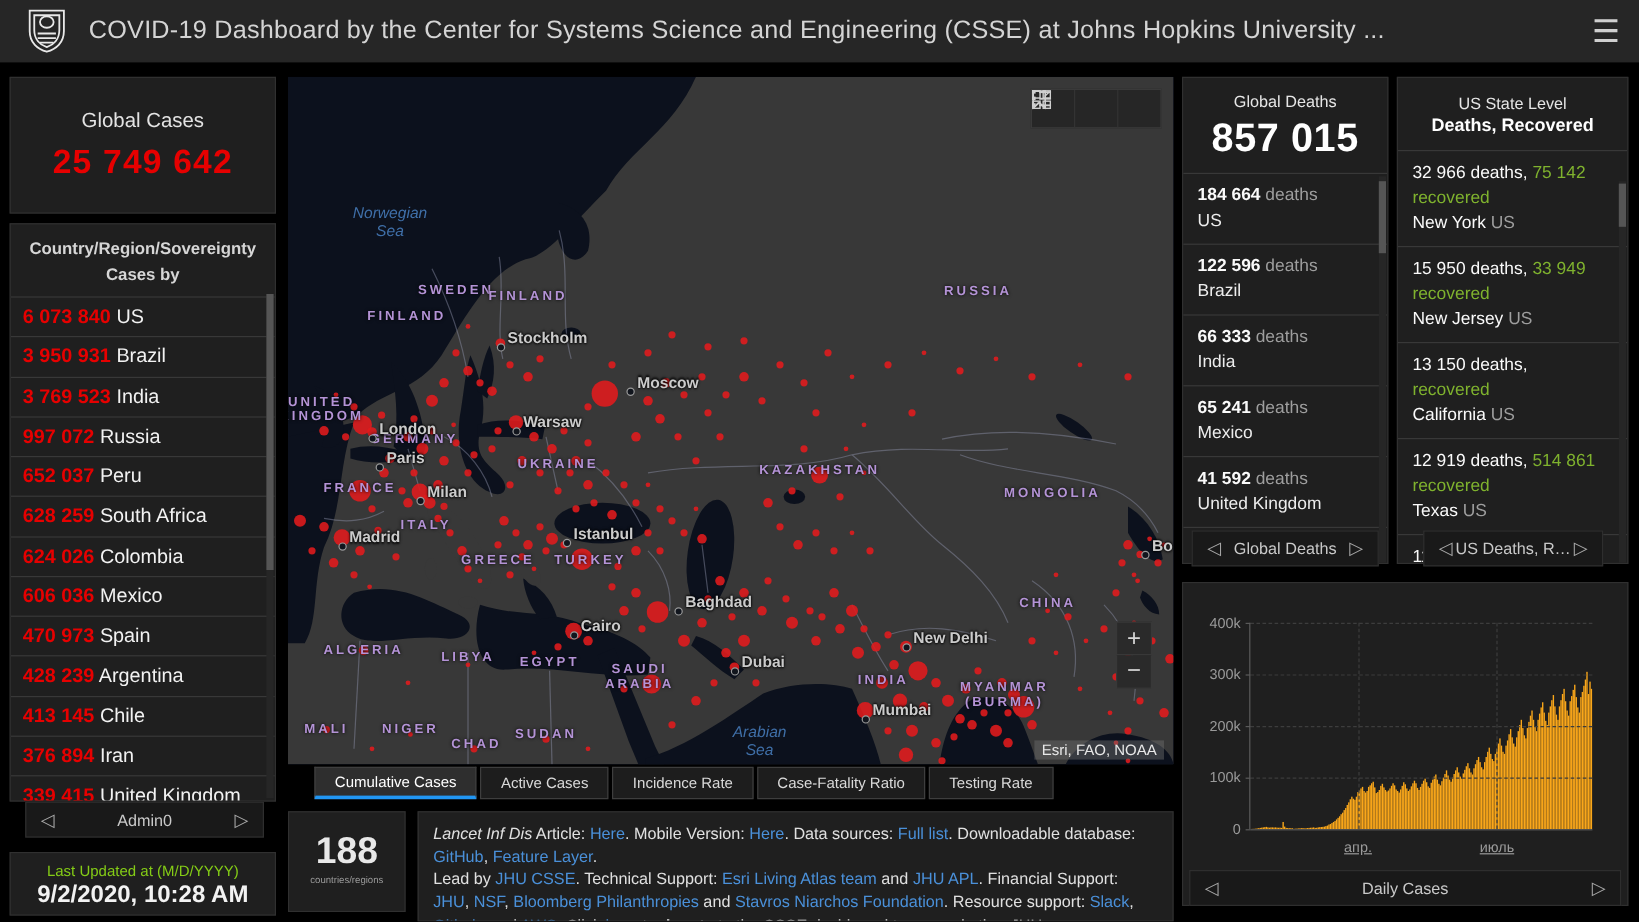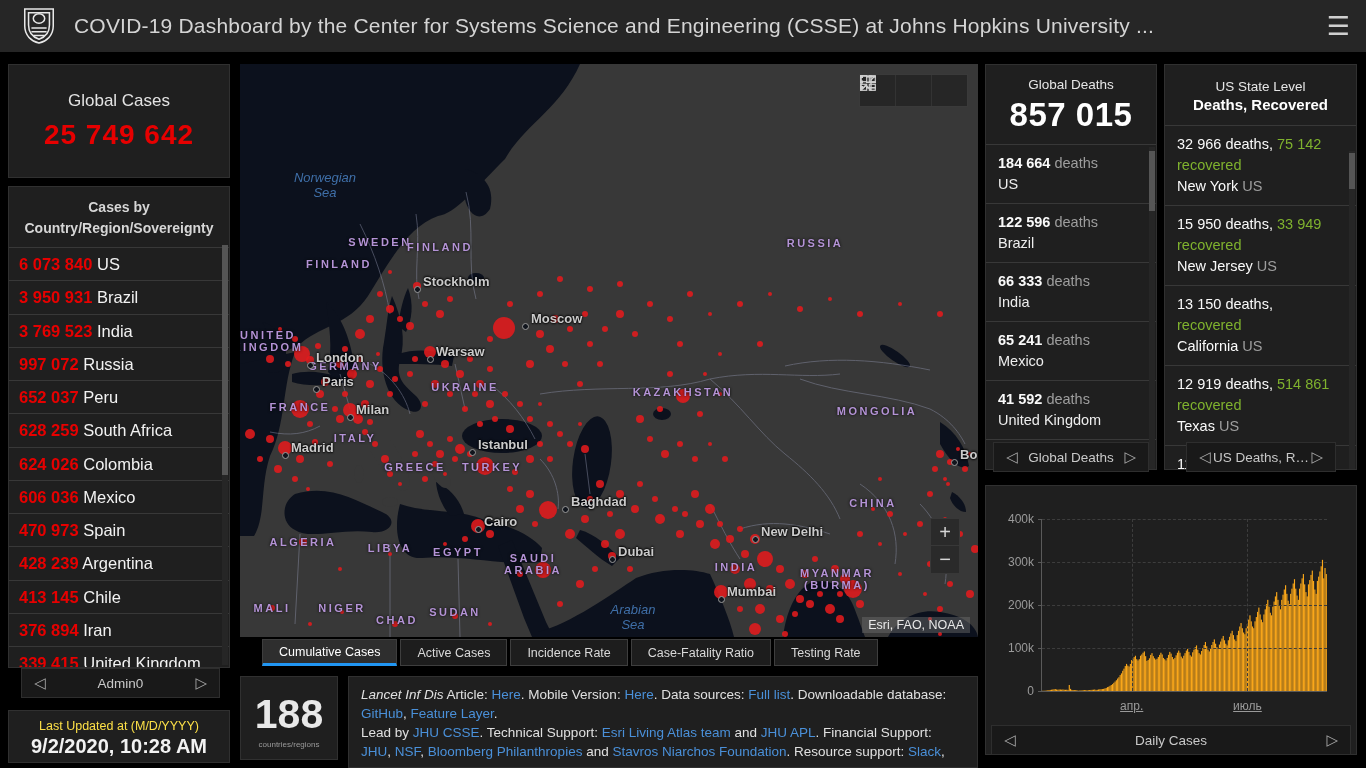--- a/index.html
+++ b/index.html
@@ -25,21 +25,21 @@
   .c-row span.nm{color:#f2f2f2;}
   .vscroll{position:absolute;top:0;right:1px;width:6px;background:#262626;}
   .vthumb{position:absolute;left:0;width:6px;background:#555;}
 
   .pager{position:absolute;background:#191919;border:1px solid #2e2e2e;display:flex;align-items:center;
          justify-content:space-between;color:#c9c9c9;font-size:13.5px;box-sizing:border-box;padding:0 12px;z-index:5;}
   .pager .arrow{color:#a8a8a8;font-size:15px;cursor:pointer;}
   #admin-pager{left:21px;top:668px;width:199px;height:30px;}
 
   #updated-panel{left:8px;top:710px;width:222px;height:53px;text-align:center;}
-  #updated-label{color:#fde047;font-size:12.5px;margin-top:8px;}
+  #updated-label{color:#84cc16;font-size:12.5px;margin-top:8px;}
   #updated-value{color:#f2f2f2;font-size:20px;font-weight:bold;margin-top:2px;}
 
   
   #map{left:240px;top:64px;width:738px;height:573px;padding:0;border:none;background:#0c111d;overflow:hidden;}
   #map svg{position:absolute;left:0;top:0;}
   .map-layer{position:absolute;left:0;top:0;width:100%;height:100%;}
   .country-label{position:absolute;transform:translate(-50%,-50%);color:#b493d6;font-size:11px;font-weight:bold;
                  letter-spacing:2.5px;white-space:pre-line;text-align:center;text-shadow:0 0 3px #000;}
   .city-label{position:absolute;color:#cbcbcb;font-size:13px;font-weight:bold;white-space:nowrap;
               text-shadow:0 1px 2px #000,0 -1px 2px #000;text-align:center;}
@@ -56,21 +56,21 @@
                font-size:12.5px;padding:1px 6px;z-index:6;}
 
   
   #tabs{position:absolute;left:242px;top:639px;display:flex;gap:3px;height:27px;z-index:4;padding-left:20px;}
   .tab{background:#1d1d1d;border:1px solid #3e3e3e;color:#d9d9d9;font-size:12.5px;display:flex;align-items:center;
        padding:0 16px;cursor:pointer;box-sizing:border-box;}
   .tab.active{background:#2e2e2e;color:#fff;border-bottom:3px solid #2196f3;}
 
   
   #count-panel{left:240px;top:676px;width:98px;height:84px;text-align:center;}
-  #count-value{color:#e8e8e8;font-size:41px;font-weight:bold;margin-top:14px;}
+  #count-value{color:#e8e8e8;font-size:31px;font-weight:bold;margin-top:14px;}
   #count-label{color:#9a9a9a;font-size:8px;margin-top:2px;}
   #info-panel{left:348px;top:676px;width:630px;height:92px;padding:8px 12px;color:#e0e0e0;font-size:13.5px;line-height:1.42;overflow:hidden;}
   #info-panel .lnk{color:#4a90d9;cursor:pointer;}
   #info-panel .it{font-style:italic;}
   #info-panel .bd{font-weight:bold;}
 
   
   #gd-panel{left:985px;top:64px;width:172px;height:406px;overflow:hidden;}
   #gd-title{color:#e6e6e6;font-size:13.5px;text-align:center;margin-top:12px;}
   #gd-value{color:#fff;font-size:33px;font-weight:bold;text-align:center;margin-top:4px;letter-spacing:.5px;}
@@ -118,22 +118,22 @@
     <div id="menu-btn">☰</div>
   </div>
 
   <div class="panel" id="gc-panel">
     <div id="gc-label">Global Cases</div>
     <div id="gc-value">25 749 642</div>
   </div>
 
   <div class="panel" id="list-panel">
     <div id="list-head">
+      <div>Country/Region/Sovereignty</div>
       <div>Cases by</div>
-      <div>Country/Region/Sovereignty</div>
     </div>
     <div id="country-list">
         <div class="c-row"><b>6 073 840</b><span class="nm"> US</span></div>
         <div class="c-row"><b>3 950 931</b><span class="nm"> Brazil</span></div>
         <div class="c-row"><b>3 769 523</b><span class="nm"> India</span></div>
         <div class="c-row"><b>997 072</b><span class="nm"> Russia</span></div>
         <div class="c-row"><b>652 037</b><span class="nm"> Peru</span></div>
         <div class="c-row"><b>628 259</b><span class="nm"> South Africa</span></div>
         <div class="c-row"><b>624 026</b><span class="nm"> Colombia</span></div>
         <div class="c-row"><b>606 036</b><span class="nm"> Mexico</span></div>

